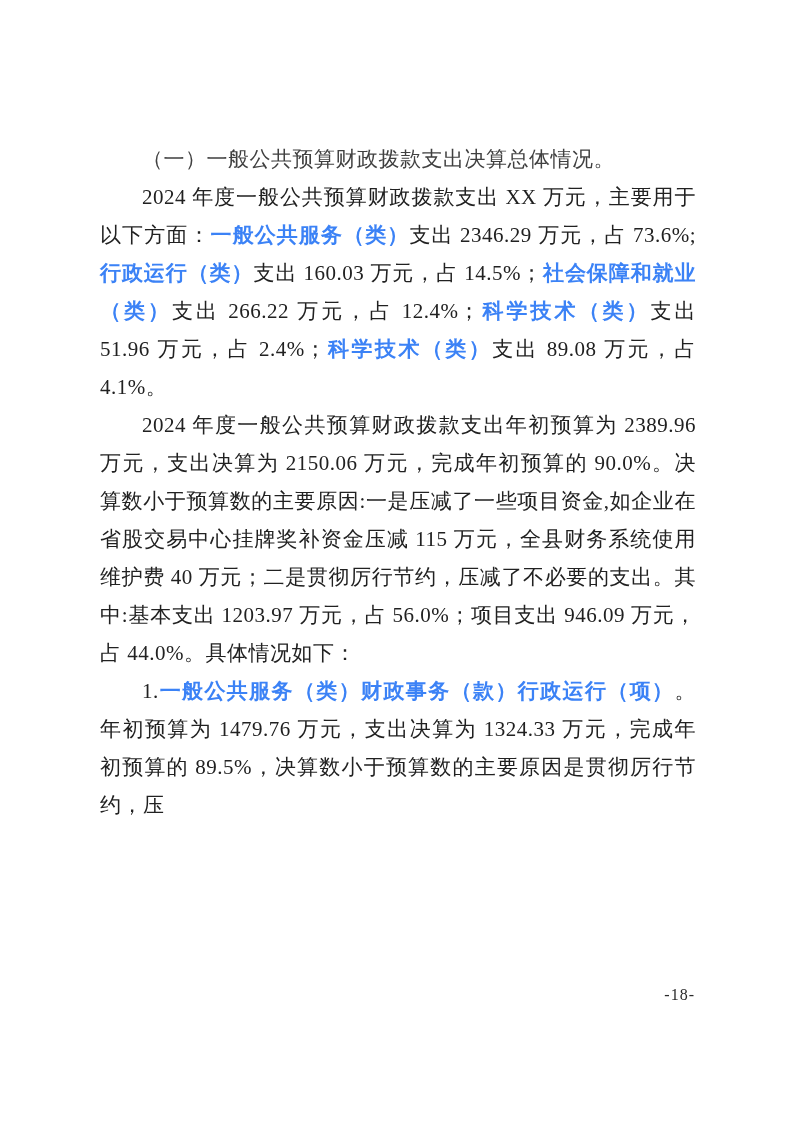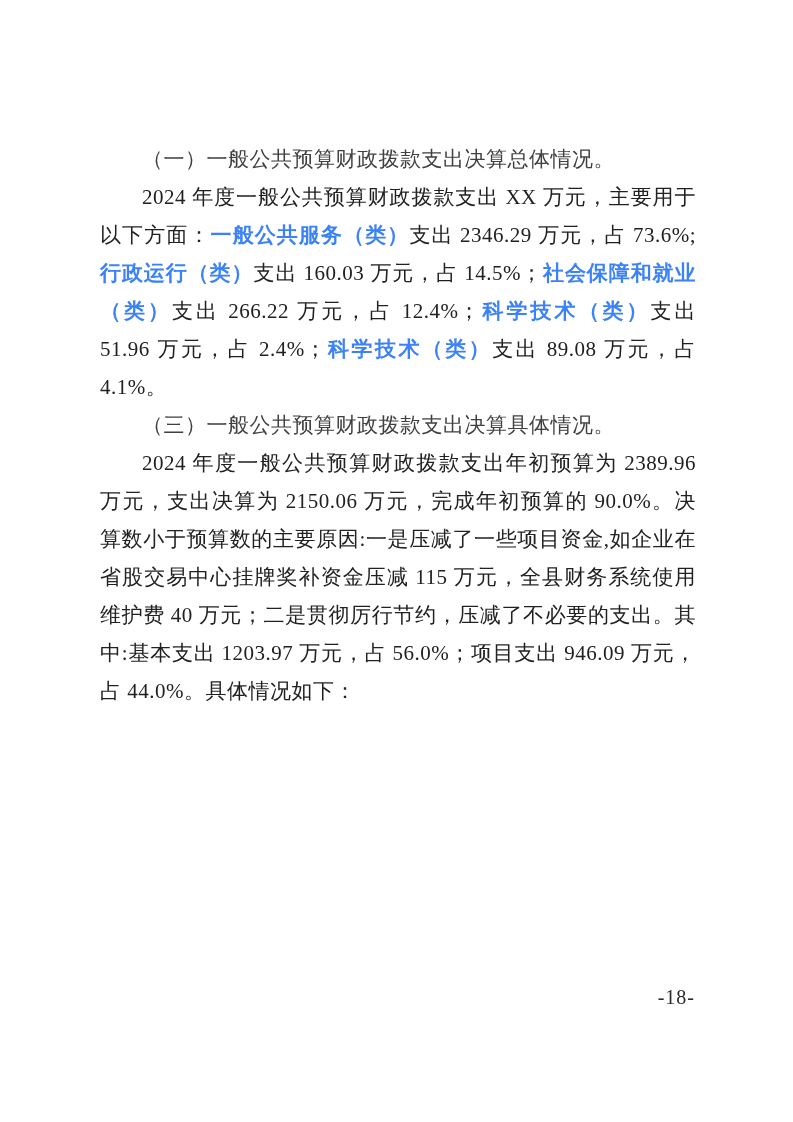--- a/index.html
+++ b/index.html
@@ -31,39 +31,39 @@
   }
   .b{
     font-weight:700;
     color:#3b82f6;
     font-family:"Liberation Sans","DejaVu Sans",sans-serif;
   }
   .pagenum{
     position:absolute;
     top:986px;
     right:98px;
-    font-size:20px;
+    font-size:16px;
     letter-spacing:1px;
     color:#2a2a2a;
     font-family:"Liberation Serif","DejaVu Serif",serif;
   }
 </style>
 </head>
 <body>
 
 <div class="page">
   <div class="content">
 
     <p class="heading"><span>（一）一般公共预算财政拨款支出决算总体情况。</span></p>
 
 
 
     <p><span>2024 年度一般公共预算财政拨款支出 XX 万元，主要用于以下方面：</span><span class="b">一般公共服务（类）</span><span>支出 2346.29 万元，占 73.6%;</span><span class="b">行政运行（类）</span><span>支出 160.03 万元，占 14.5%；</span><span class="b">社会保障和就业（类）</span><span>支出 266.22 万元，占 12.4%；</span><span class="b">科学技术（类）</span><span>支出 51.96 万元，占 2.4%；</span><span class="b">科学技术（类）</span><span>支出 89.08 万元，占 4.1%。</span></p>
 
-    <p class="heading"><span>（三）一般公共预算财政拨款支出决算具体情况。</span></p>
 
     <p><span>2024 年度一般公共预算财政拨款支出年初预算为 2389.96 万元，支出决算为 2150.06 万元，完成年初预算的 90.0%。决算数小于预算数的主要原因:一是压减了一些项目资金,如企业在省股交易中心挂牌奖补资金压减 115 万元，全县财务系统使用维护费 40 万元；二是贯彻厉行节约，压减了不必要的支出。其中:基本支出 1203.97 万元，占 56.0%；项目支出 946.09 万元，占 44.0%。具体情况如下：</span></p>
 
+    <p><span>1.</span><span class="b">一般公共服务（类）财政事务（款）行政运行（项）</span><span>。年初预算为 1479.76 万元，支出决算为 1324.33 万元，完成年初预算的 89.5%，决算数小于预算数的主要原因是贯彻厉行节约，压</span></p>
 
   </div>
 
   <div class="pagenum">-18-</div>
 </div>
 
 </body></html>

